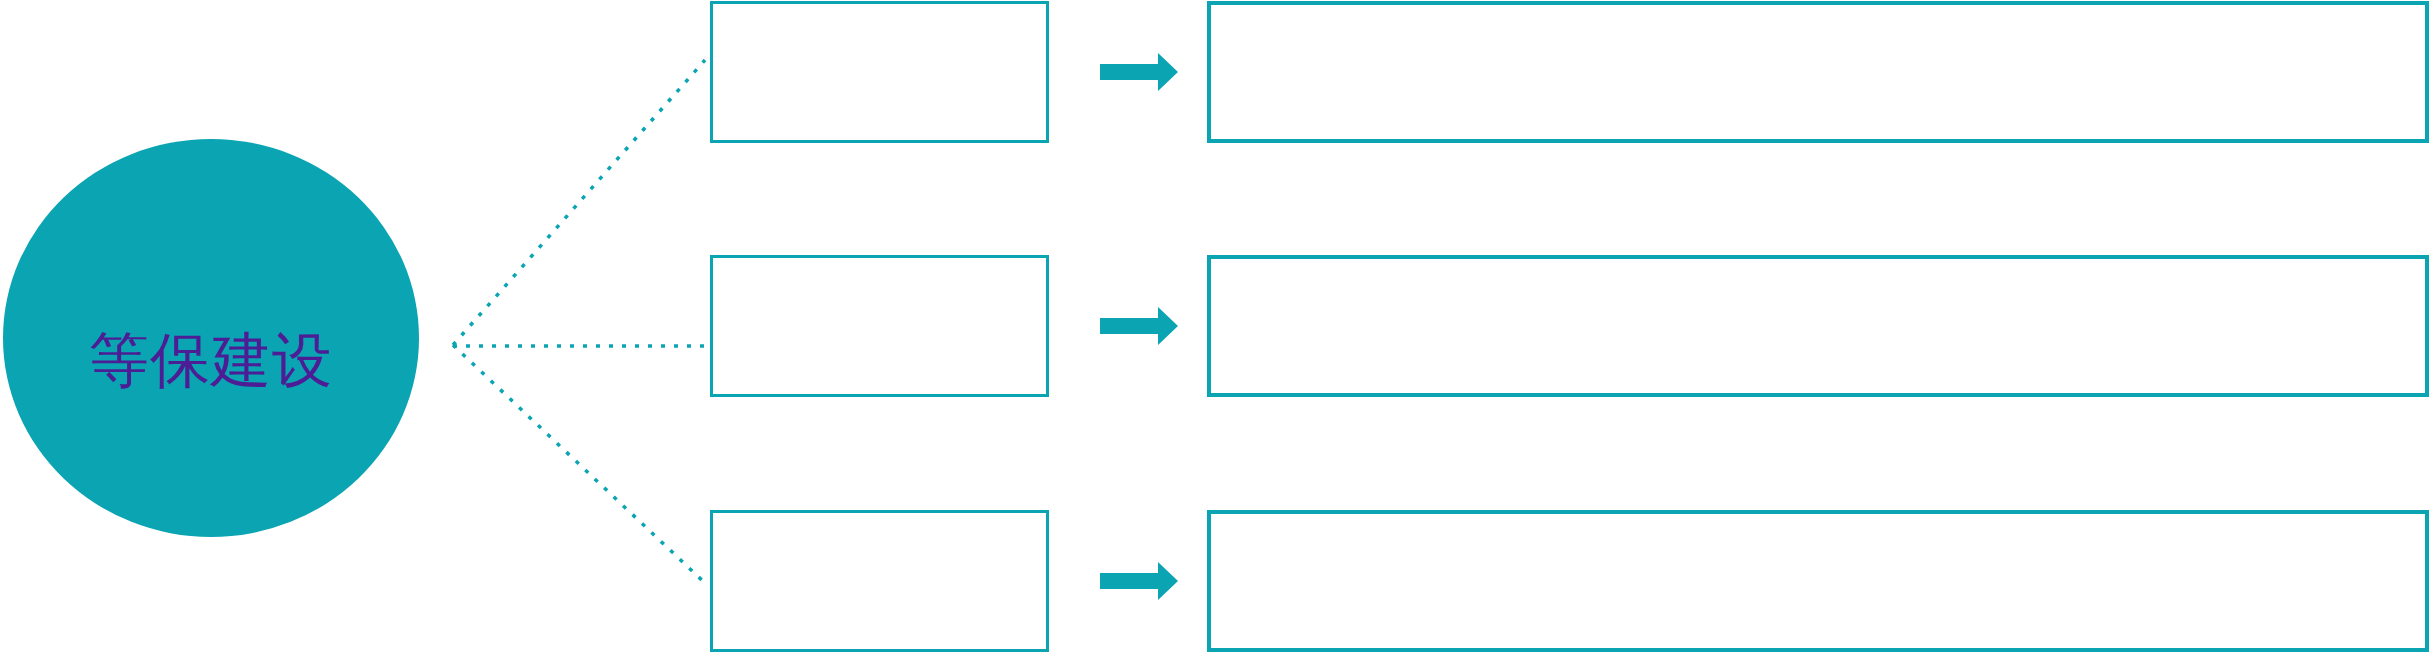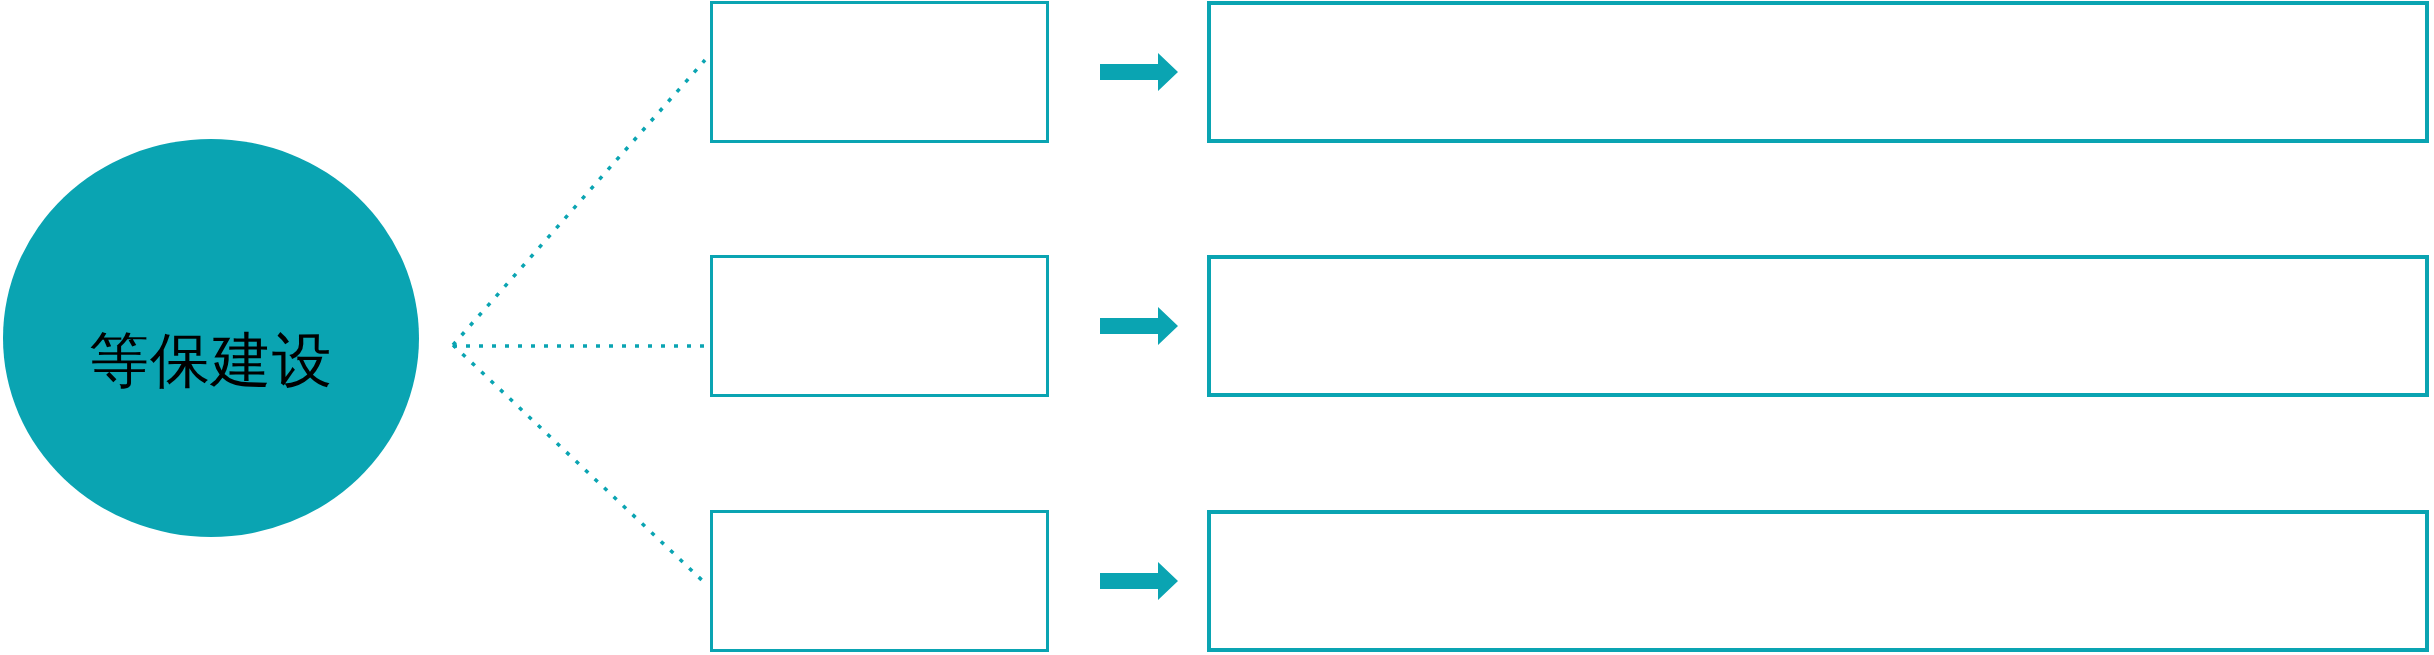--- a/index.html
+++ b/index.html
@@ -25,21 +25,21 @@
     border-radius: 50%;
     background: var(--accent);
     display: flex;
     flex-direction: column;
     align-items: center;
     justify-content: center;
   }
   .hub-label {
     transform: translateY(22px);
     text-align: center;
-    color: #000000;
+    color: #4c1d95;
     font-size: 60px;
     line-height: 73px;
     font-weight: 300;
     letter-spacing: 1px;
     white-space: nowrap;
   }
 
   
   .connectors {
     position: absolute;

